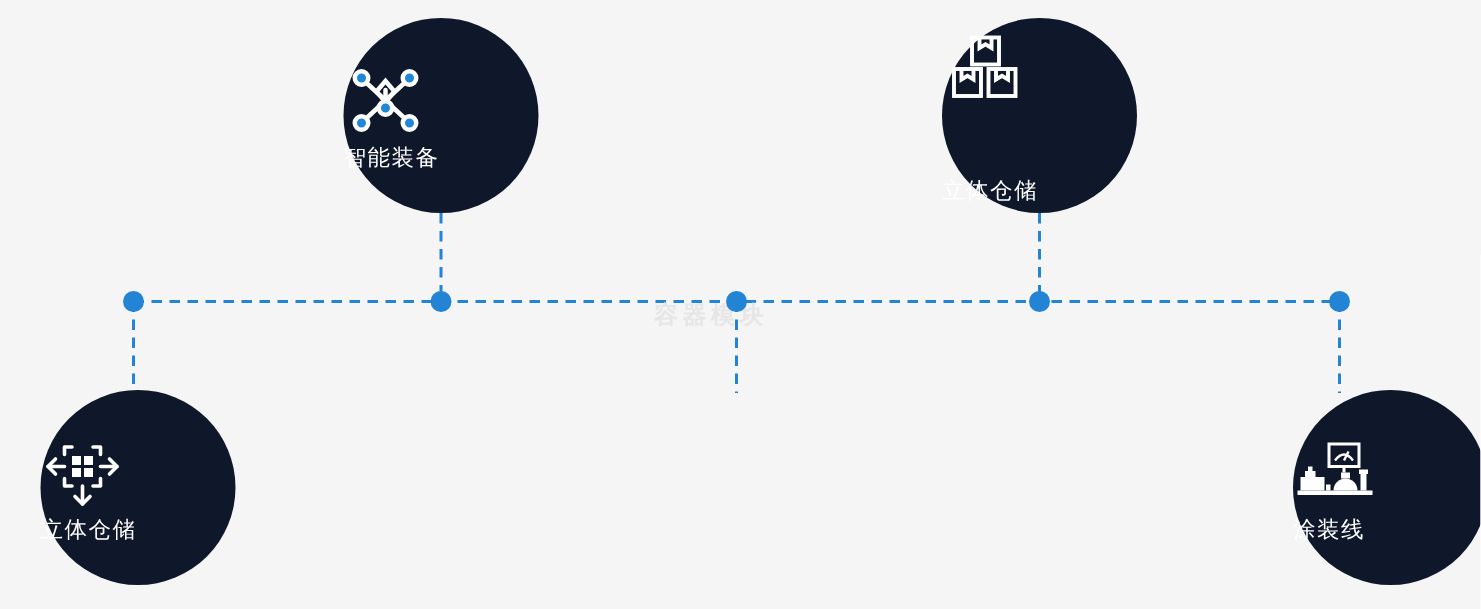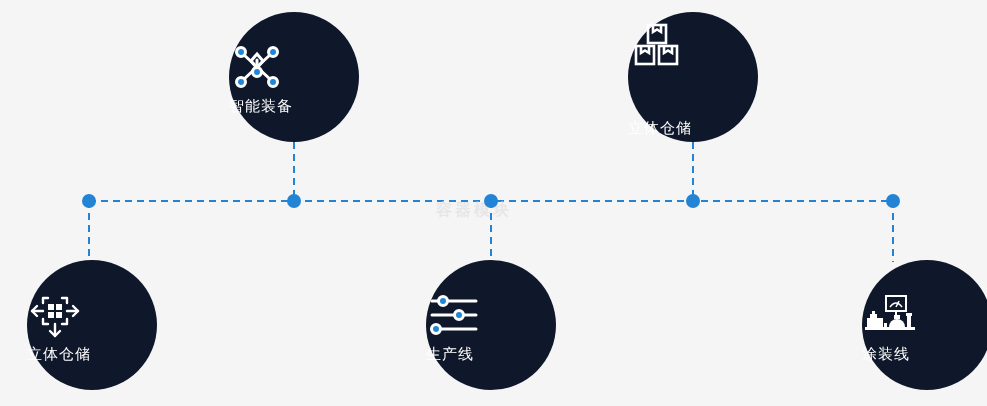--- a/index.html
+++ b/index.html
@@ -167,37 +167,20 @@
           <rect x="19" y="13" width="6" height="6"></rect>
           <rect x="27" y="13" width="6" height="6"></rect>
           <rect x="19" y="21" width="6" height="6"></rect>
           <rect x="27" y="21" width="6" height="6"></rect>
         </g>
       </svg>
     </div>
     <div class="node-label">立体仓储</div>
   </div>
 
-  <div class="node" style="left:491px; top:325px;">
-    <div class="icon-wrap">
-      <svg width="52" height="42" viewBox="0 0 52 42">
-        <g stroke="#ffffff" stroke-width="3" stroke-linecap="round">
-          <line x1="4" y1="7" x2="48" y2="7"></line>
-          <line x1="4" y1="21" x2="48" y2="21"></line>
-          <line x1="4" y1="35" x2="48" y2="35"></line>
-        </g>
-        <g fill="#1f86d8" stroke="#ffffff" stroke-width="3">
-          <circle cx="15" cy="7" r="4.5"></circle>
-          <circle cx="31" cy="21" r="4.5"></circle>
-          <circle cx="8" cy="35" r="4.5"></circle>
-        </g>
-      </svg>
-    </div>
-    <div class="node-label">生产线</div>
-  </div>
 
   <div class="node" style="left:927px; top:325px;">
     <div class="icon-wrap">
       <svg width="54" height="42" viewBox="0 0 54 42">
         <g stroke="#ffffff" stroke-width="2" fill="none">
 
           <rect x="23" y="2" width="20" height="15"></rect>
           <path d="M27 13 Q33 5 39 13" stroke-width="1.6"></path>
           <line x1="33" y1="13" x2="36" y2="7" stroke-width="1.6"></line>
           <line x1="33" y1="17" x2="33" y2="21"></line>

